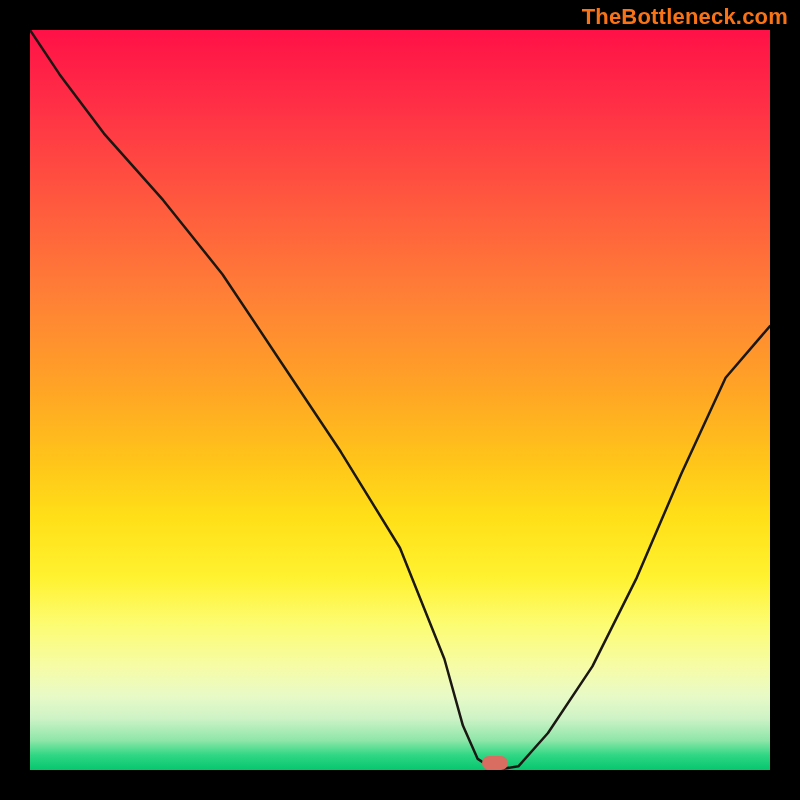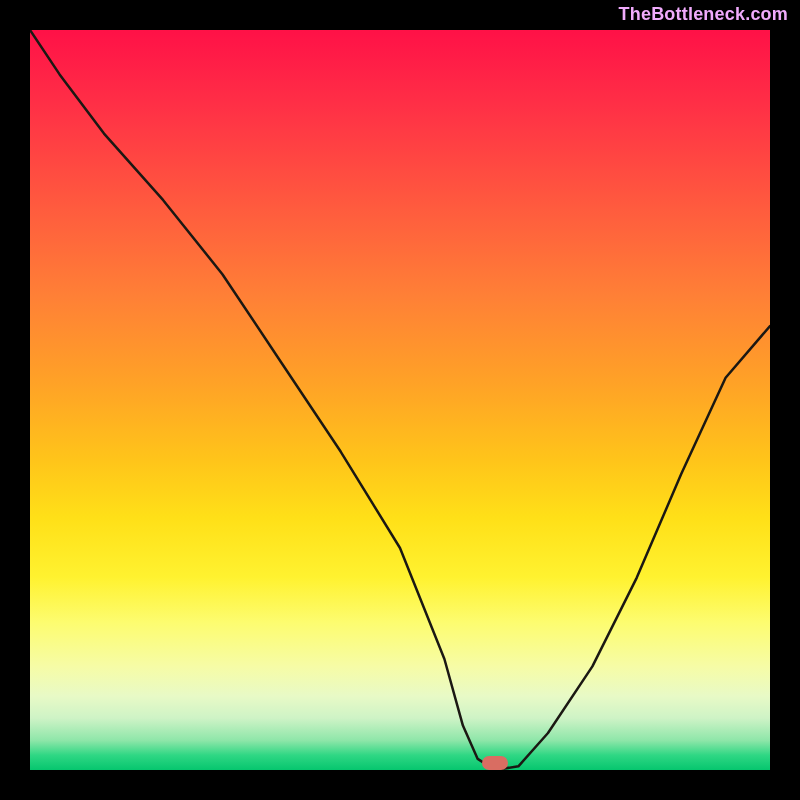--- a/index.html
+++ b/index.html
@@ -14,22 +14,22 @@
   .frame {
     position: relative;
     width: 800px;
     height: 800px;
     background: #000;
   }
   .watermark {
     position: absolute;
     top: 4px;
     right: 12px;
-    color: #f0abfc;
-    font-size: 18px;
+    color: #f97316;
+    font-size: 22px;
     font-weight: 600;
     letter-spacing: 0.2px;
     z-index: 5;
   }
   .plot-area {
     position: absolute;
     left: 30px;
     top: 30px;
     width: 740px;
     height: 740px;

